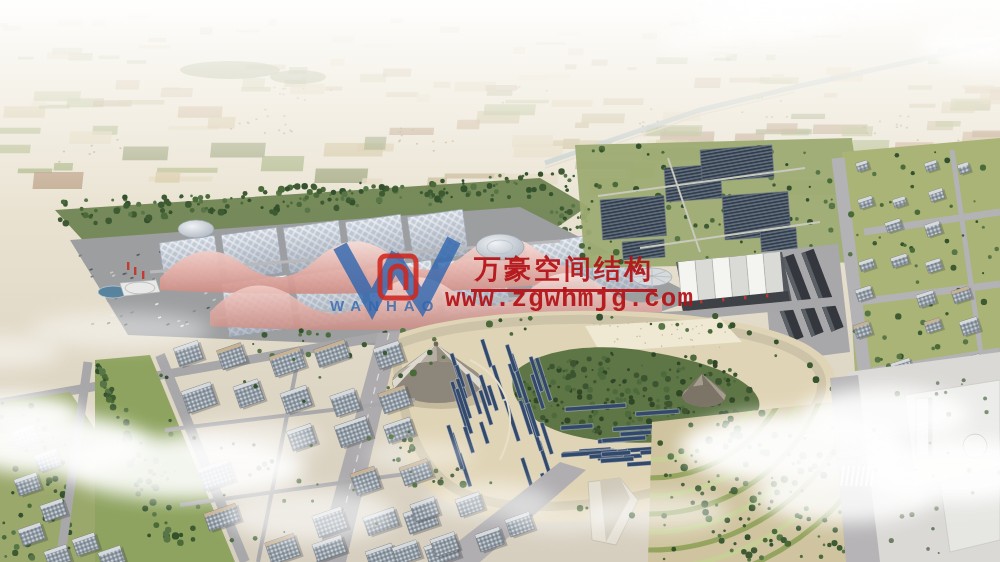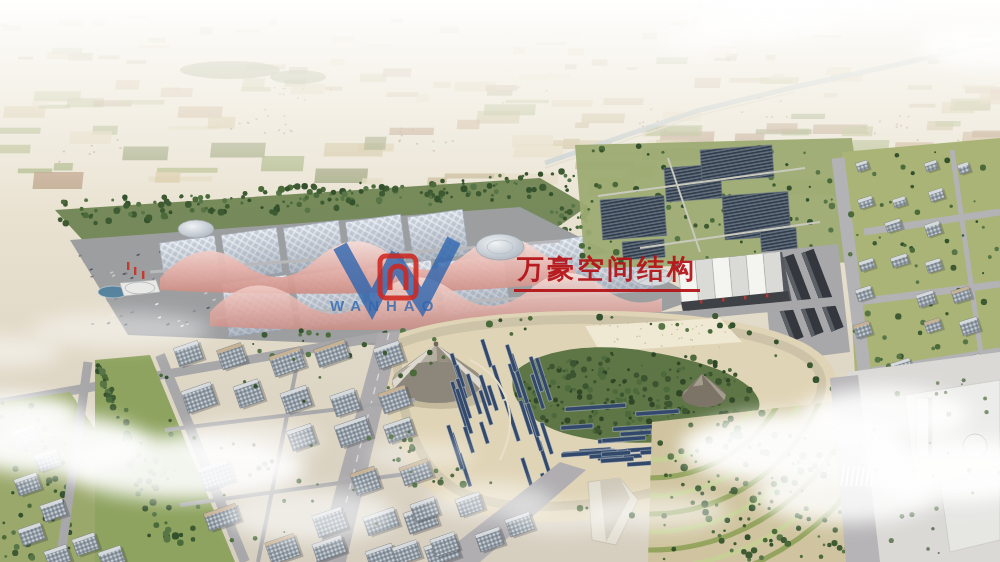--- a/index.html
+++ b/index.html
@@ -2032,15 +2032,16 @@
       <g opacity=".8">
         <path class="logo-stroke" d="M14,18 L46,76 L72,26" fill="none" stroke="#2e66b0" stroke-width="15" stroke-linecap="butt"></path>
         <path class="logo-stroke" d="M66,28 L96,74 L128,12" fill="none" stroke="#2e66b0" stroke-width="15" stroke-linecap="butt"></path>
       </g>
       <g opacity=".88">
         <rect class="logo-emblem" x="54" y="28" width="36" height="42" rx="6" fill="none" stroke="#cf2820" stroke-width="5"></rect>
         <path class="logo-emblem" d="M64,62 V46 a8,8 0 0 1 16,0 V62" fill="none" stroke="#cf2820" stroke-width="5"></path>
       </g>
     </svg>
     <div class="wm-caption" style="color: rgb(46, 102, 176);">WANHAO</div>
-    <div class="wm-brand" style="color: rgb(180, 18, 22); margin-left: 43px;">万豪空间结构</div>
+    <div class="wm-brand" style="color: rgb(180, 18, 22);">万豪空间结构</div>
+    <div class="wm-url" style="color: rgb(180, 18, 22);">www.zgwhmjg.com</div>
   </div>
 </div>
 
 </body></html>

